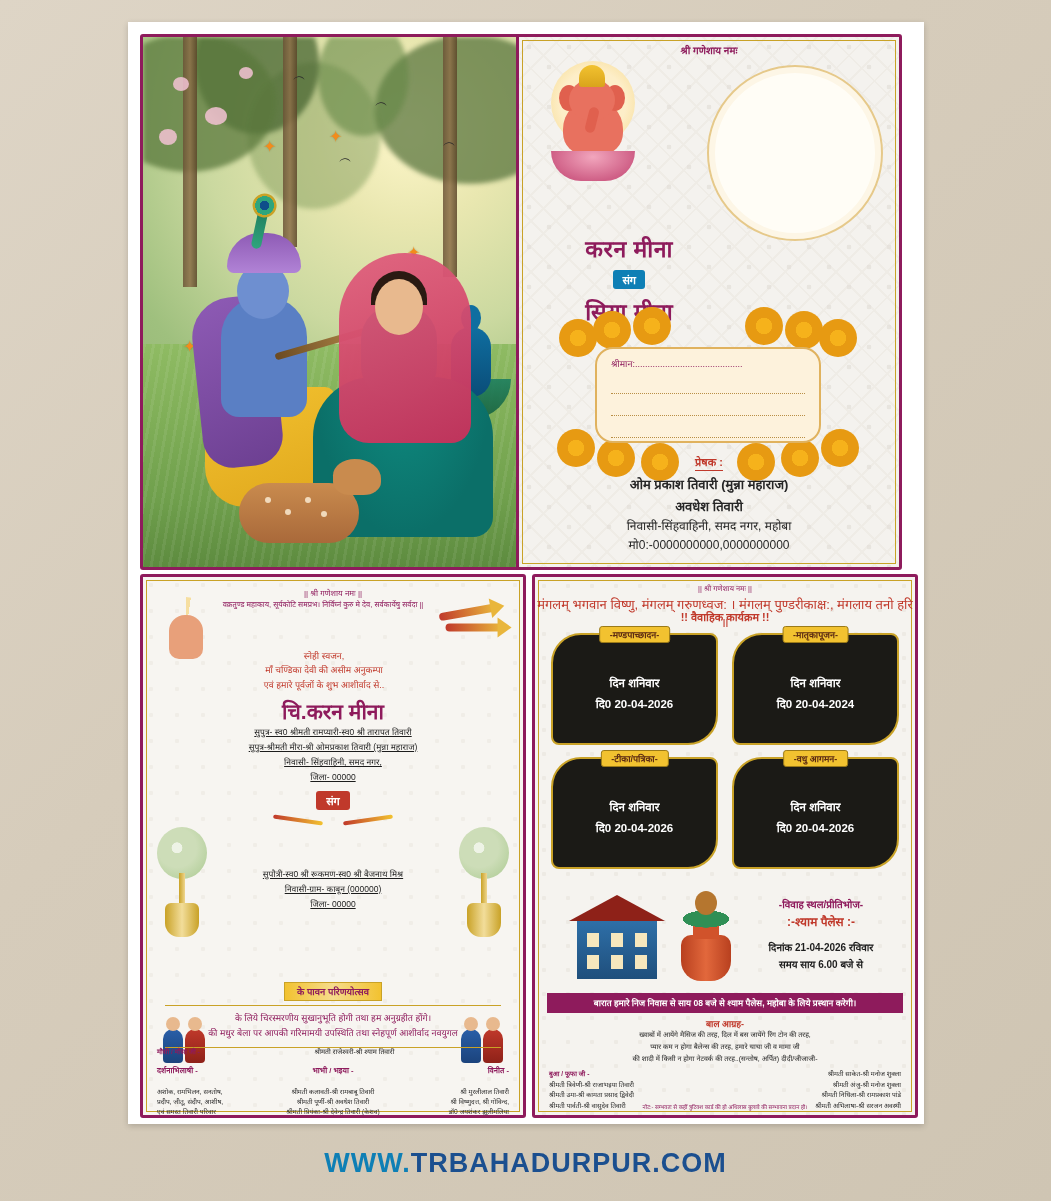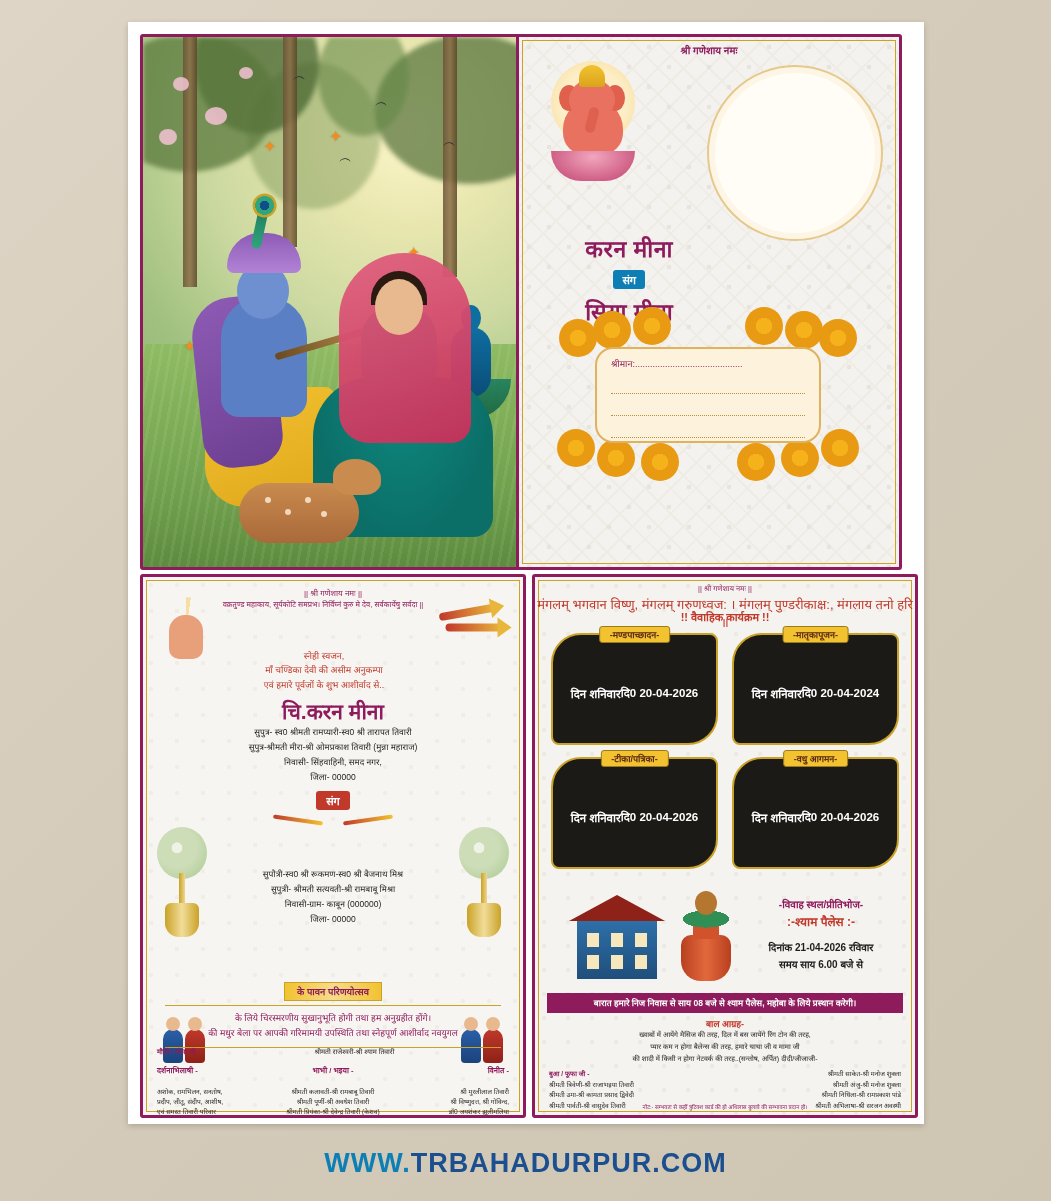--- a/index.html
+++ b/index.html
@@ -116,21 +116,21 @@
   .sloka-top{position:absolute;left:0;top:10px;width:100%;text-align:center;font-size:8px;color:#8e1b5c;}
   .g-small{position:absolute;left:14px;top:20px;width:58px;height:70px;}
   .gs-rays{position:absolute;inset:0;border-radius:50%;background:conic-gradient(#f6d98c 0 8deg,transparent 8deg 16deg);opacity:.8;}
   .gs-body{position:absolute;left:12px;top:18px;width:34px;height:44px;background:#e8a07a;border-radius:16px 16px 10px 10px;}
   .shehnai{position:absolute;right:12px;top:24px;width:70px;height:46px;transform:rotate(-10deg);}
   .sh{position:absolute;width:56px;height:8px;background:linear-gradient(90deg,#c0392b,#e9b63c);border-radius:4px;}
   .sh:after{content:"";position:absolute;right:-10px;top:-6px;border-left:14px solid #e9b63c;border-top:10px solid transparent;border-bottom:10px solid transparent;}
   .greet{position:absolute;left:56px;top:72px;width:250px;text-align:center;font-size:9px;color:#c0392b;line-height:1.6;}
   .groom{position:absolute;left:0;top:120px;width:100%;text-align:center;}
   .g-name{font-size:21px;font-weight:bold;color:#8e1b5c;}
-  .l{font-size:8.5px;color:#1d1d1d;line-height:1.75;}
+  .l{font-size:8.5px;color:#1d1d1d;line-height:1.75;text-decoration:underline;}
   .sang2{display:inline-block;background:#c0392b;color:#fff;font-size:11px;font-weight:bold;padding:2px 10px;border-radius:3px;}
   .knot{width:120px;height:16px;margin:2px auto 0;position:relative;}
   .knot:before,.knot:after{content:"";position:absolute;top:6px;width:50px;height:4px;background:linear-gradient(90deg,#c0392b,#f2c230);border-radius:3px;}
   .knot:before{left:0;transform:rotate(8deg);}
   .knot:after{right:0;transform:rotate(-8deg);}
   .bride{position:absolute;left:0;top:290px;width:100%;text-align:center;}
   .b-name{font-size:21px;font-weight:bold;color:#8e1b5c;}
   .parinay{position:absolute;left:0;top:404px;width:100%;text-align:center;}
   .parinay .band{display:inline-block;background:linear-gradient(90deg,#f2c230,#f6dc8c,#f2c230);border:1px solid #c9a227;padding:2px 12px;font-size:9.5px;color:#8e1b5c;font-weight:bold;}
   .closing{position:absolute;left:22px;right:22px;top:428px;text-align:center;font-size:9px;color:#8e1b5c;line-height:1.7;border-top:1px solid #c9a227;border-bottom:1px solid #c9a227;padding:5px 0;}
@@ -152,21 +152,21 @@
   
   #p-prog{left:404px;top:552px;width:380px;height:538px;}
   .pr-bg{position:absolute;inset:0;background:#f5f3ef;}
   .pr-bg:before{content:"";position:absolute;inset:0;opacity:.45;
     background-image:radial-gradient(circle at 9px 9px,#e3ded6 2px,transparent 2.4px);background-size:24px 24px;}
   .pr-top1{position:absolute;top:6px;left:0;width:100%;text-align:center;font-size:7.4px;color:#8e1b5c;}
   .pr-top2{position:absolute;top:18px;left:0;width:100%;text-align:center;font-size:13px;color:#c0392b;}
   .pr-title{position:absolute;top:32px;left:0;width:100%;text-align:center;font-size:11px;font-weight:bold;color:#c0392b;}
   .evgrid{position:absolute;left:16px;right:16px;top:56px;display:grid;grid-template-columns:1fr 1fr;gap:12px 14px;}
   .ev{position:relative;height:108px;background:#1b1a16;border:2px solid #c9a227;
-      border-radius:30px 8px 30px 8px;display:flex;flex-direction:row;align-items:center;justify-content:center;}
+      border-radius:30px 8px 30px 8px;display:flex;flex-direction:column;align-items:center;justify-content:center;}
   .ev .t{position:absolute;top:-9px;left:50%;transform:translateX(-50%);background:#f2c230;border:1px solid #9b7a18;
       color:#5b2a12;font-size:9px;font-weight:bold;padding:1px 10px;border-radius:3px;white-space:nowrap;}
   .ev .d1{color:#fff;font-size:11.5px;font-weight:bold;margin-top:8px;}
   .ev .d2{color:#fff;font-size:11.5px;font-weight:bold;margin-top:6px;}
   .venue{position:absolute;right:14px;top:320px;width:160px;text-align:center;}
   .venue .v1{font-size:10px;font-weight:bold;color:#8e1b5c;}
   .venue .v2{font-size:12px;font-weight:bold;color:#c0392b;margin-top:2px;}
   .venue .v3{font-size:10px;font-weight:bold;color:#1d1d1d;margin-top:10px;}
   .venue .v4{font-size:10px;font-weight:bold;color:#1d1d1d;margin-top:3px;}
   .house{position:absolute;left:34px;top:318px;width:96px;height:84px;}
@@ -296,20 +296,27 @@
         <div class="fl" style="right:-6px;bottom:0px;"></div>
       </div>
       <div class="addr-box">
         <div class="addr-label">श्रीमान:...........................................</div>
         <div class="addr-line" style="top:44px;"></div>
         <div class="addr-line" style="top:66px;"></div>
         <div class="addr-line" style="top:88px;"></div>
       </div>
     </div>
 
+    <div class="sender">
+      <div class="s-t">प्रेषक :</div>
+      <div class="s-l">ओम प्रकाश तिवारी (मुन्ना महाराज)</div>
+      <div class="s-l">अवधेश तिवारी</div>
+      <div class="s-s">निवासी-सिंहवाहिनी, समद नगर, महोबा</div>
+      <div class="s-s">मो0:-0000000000,0000000000</div>
+    </div>
   </div>
 
   <div class="panel" id="p-invite">
     <div class="inv-bg"></div>
     <div class="inner"></div>
 
     <div class="sloka-top">|| श्री गणेशाय नमः ||</div>
     <div class="sloka">वक्रतुण्ड महाकाय, सूर्यकोटि समप्रभ। निर्विघ्नं कुरु मे देव, सर्वकार्येषु सर्वदा ||</div>
 
     <div class="g-small">
@@ -347,21 +354,20 @@
       <div class="l">निवासी-  सिंहवाहिनी, समद नगर,</div>
       <div class="l">जिला-  00000</div>
       <div style="margin-top:6px;">
         <span class="sang2">संग</span>
         <div class="knot"></div>
       </div>
     </div>
 
     <div class="bride">
       <div class="l">सुपौत्री-स्व0 श्री रूकमण-स्व0 श्री बैजनाथ मिश्र</div>
-      <div class="l">सुपुत्री- श्रीमती सत्यवती-श्री रामबाबू मिश्रा</div>
       <div class="l">निवासी-ग्राम-  काबून (000000)</div>
       <div class="l">जिला-  00000</div>
     </div>
 
     <div class="doll" style="left:18px;">
       <div class="d1"></div>
           <div class="d2"></div>
           <div class="h1"></div>
           <div class="h2"></div>
     </div>

